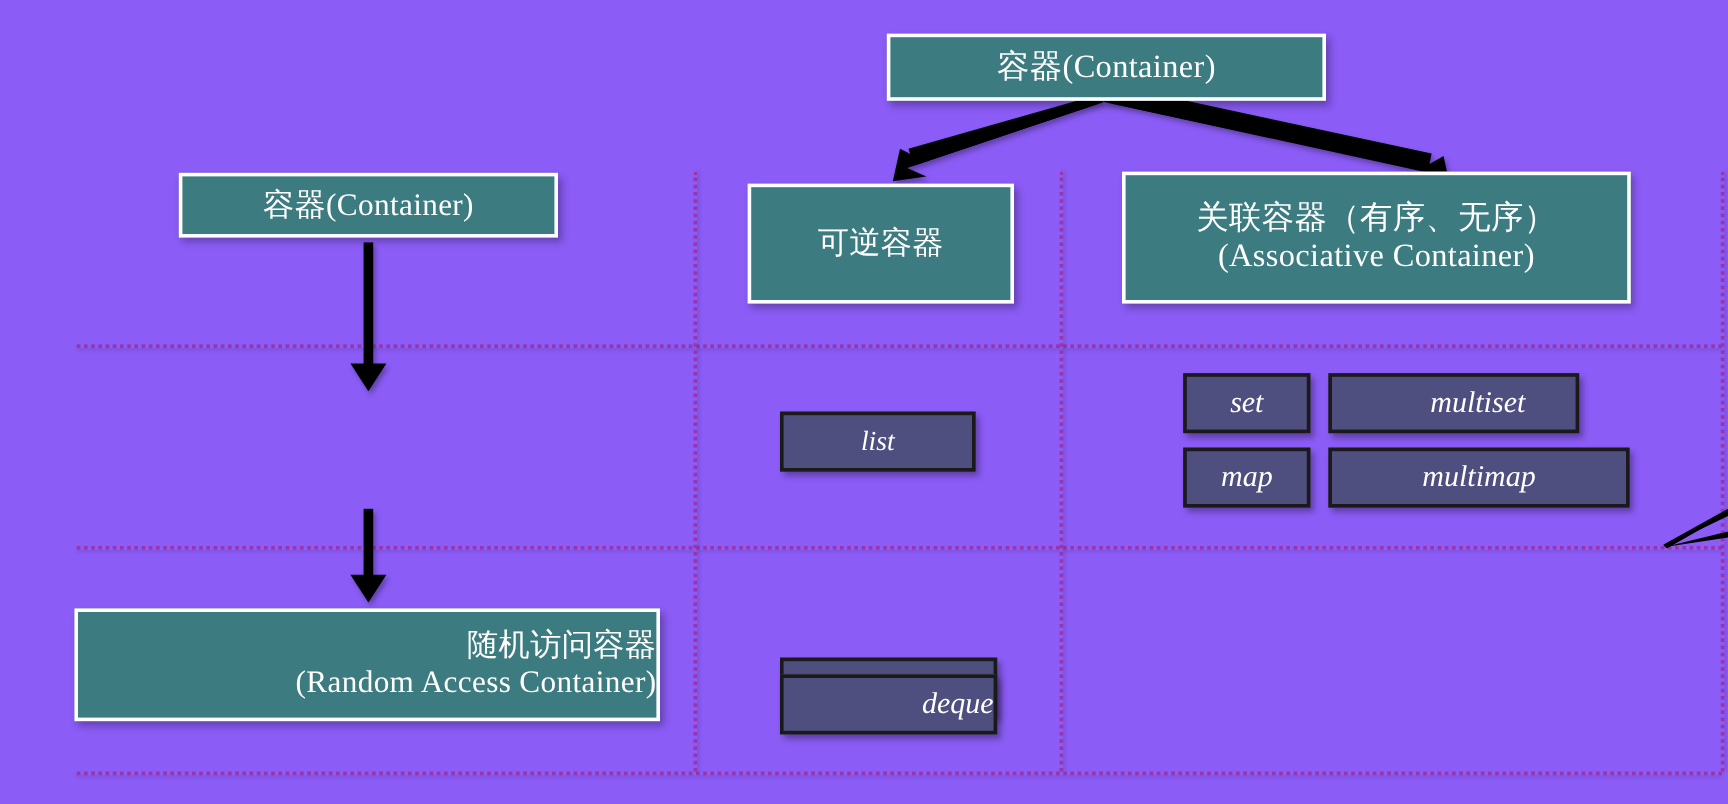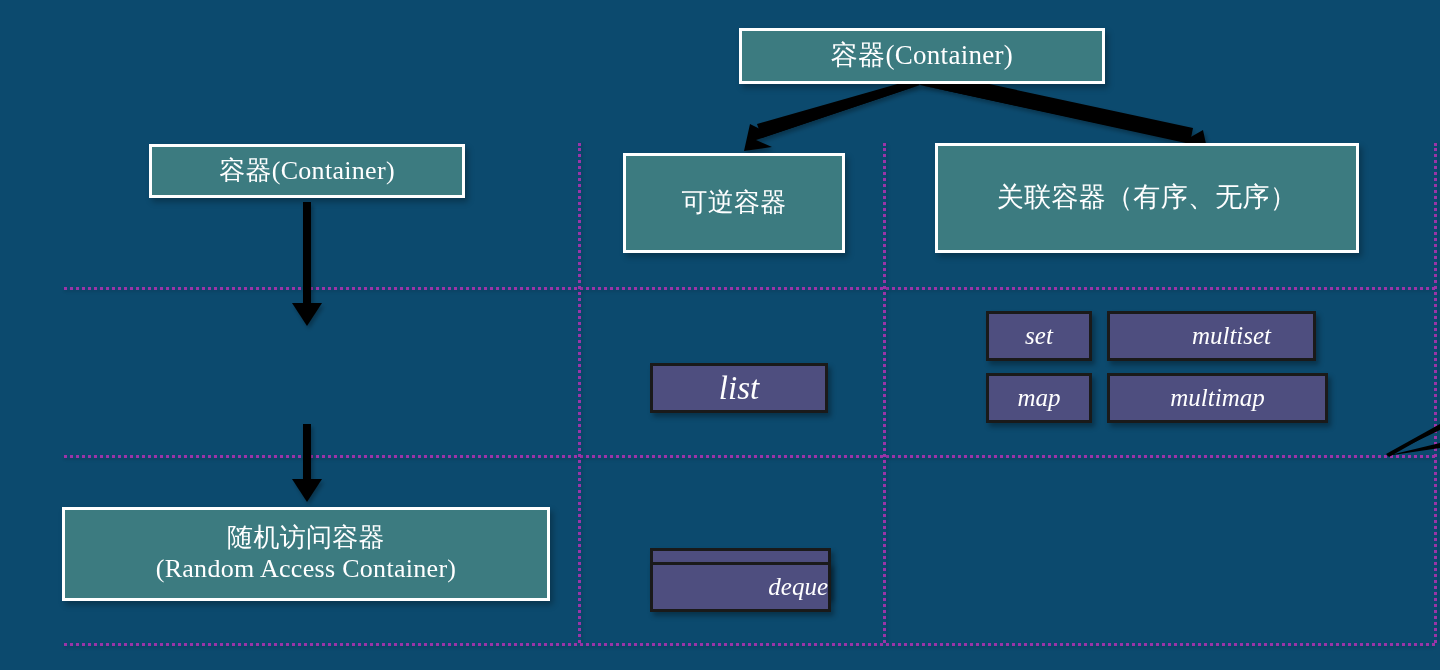--- a/index.html
+++ b/index.html
@@ -4,21 +4,21 @@
 <style>
   html, body {
     margin: 0;
     padding: 0;
     background: #ffffff;
   }
   #stage {
     position: relative;
     width: 1440px;
     height: 670px;
-    background: #0c4a6e;
+    background: #8b5cf6;
     overflow: hidden;
     font-family: "Liberation Serif", "DejaVu Serif", serif;
   }
 
   
   .grid-h {
     position: absolute;
     height: 0;
     border-top: 3px dotted #9B34A8;
     box-shadow: 0 2px 3px rgba(0,0,0,0.10);
@@ -123,60 +123,61 @@
     </div>
   </div>
 
   <div class="teal-box" style="left:149px; top:144px; width:316px; height:54px; font-size:26px;">
     <div class="lines">
       <span>容器(Container)</span>
     </div>
   </div>
 
 
-  <div class="teal-box" style="left:62px; top:507px; width:488px; height:94px; font-size:26px;">
+  <div class="teal-box" style="left:62px; top:507px; width:488px; height:94px; font-size:26px;text-align:right;">
     <div class="lines">
       <div>随机访问容器</div>
       <div>(Random Access Container)</div>
     </div>
   </div>
 
   <div class="teal-box" style="left:623px; top:153px; width:222px; height:100px; font-size:26px;">
     <div class="lines">
       <div>可逆容器</div>
     </div>
   </div>
 
-  <div class="purple-box" style="left:650px; top:363px; width:178px; height:50px; font-size:33px;">
+  <div class="purple-box" style="left:650px; top:343px; width:163px; height:50px; font-size:23px;">
     <span>list</span>
   </div>
 
   <div class="purple-box" style="left:650px; top:500px; width:181px; height:50px; font-size:25px;margin-top:48px;">
     <span>vector</span>
   </div>
 
   <div class="purple-box" style="left:650px; top:562px; width:181px; height:50px; font-size:25px;justify-content:flex-end;">
     <span>deque</span>
   </div>
 
   <div class="teal-box" style="left:935px; top:143px; width:424px; height:110px; font-size:27px;">
     <div class="lines">
       <div>关联容器（有序、无序）</div>
+      <div>(Associative Container)</div>
     </div>
   </div>
 
   <div class="purple-box" style="left:986px; top:311px; width:106px; height:50px; font-size:25px;">
     <span>set</span>
   </div>
 
   <div class="purple-box" style="left:1107px; top:311px; width:209px; height:50px; font-size:25px;padding-left:40px;">
     <span>multiset</span>
   </div>
 
   <div class="purple-box" style="left:986px; top:373px; width:106px; height:50px; font-size:25px;justify-content:center;">
     <span>map</span>
   </div>
 
-  <div class="purple-box" style="left:1107px; top:373px; width:221px; height:50px; font-size:25px;">
+  <div class="purple-box" style="left:1107px; top:373px; width:251px; height:50px; font-size:25px;">
     <span>multimap</span>
   </div>
 
 </div>
 
 </body></html>

